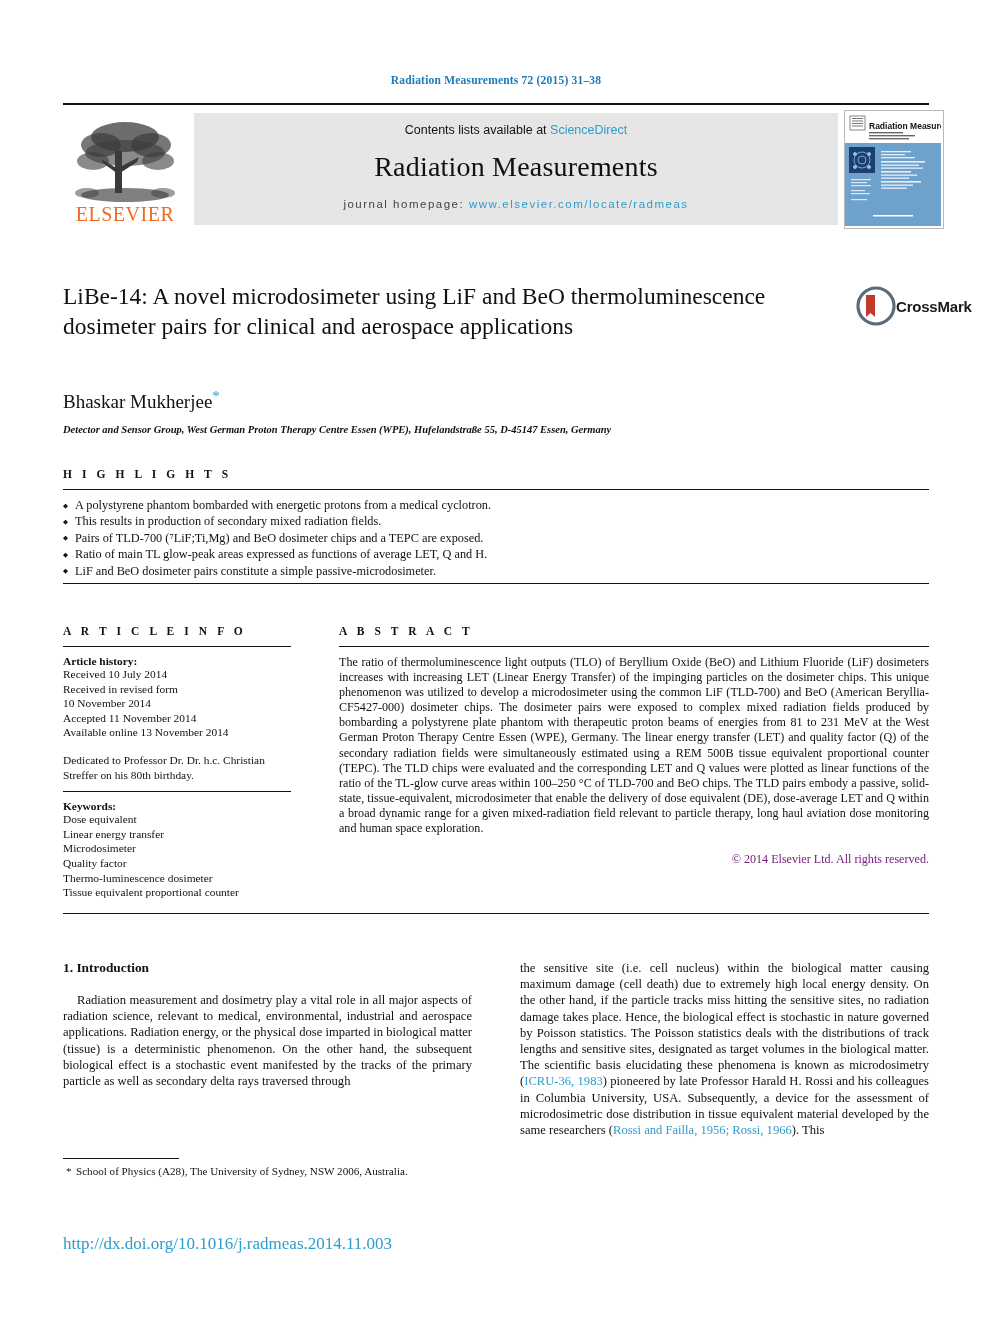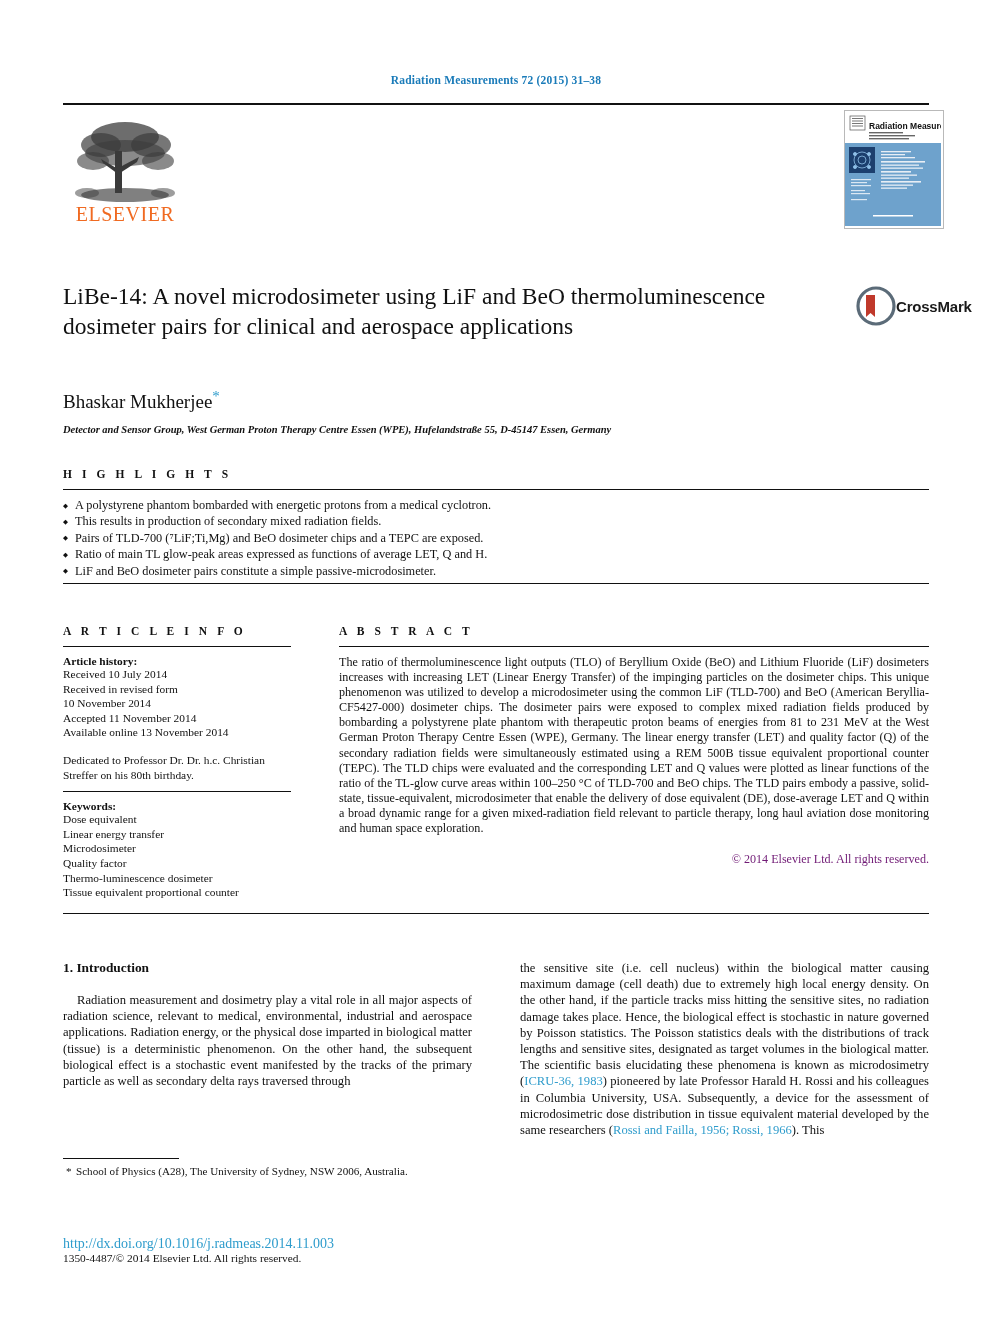--- a/index.html
+++ b/index.html
@@ -308,21 +308,21 @@
   .footnote-em {
     font-style: italic;
   }
   .doi-block {
     position: absolute;
     left: 63px; top: 1236px;
     width: 409px;
   }
   .doi-line {
     font-family: "Liberation Serif", serif;
-    font-size: 14px;
+    font-size: 17px;
     line-height: 15px;
     color: #2e9ccc;
   }
   .issn-line {
     font-family: "Liberation Serif", serif;
     font-size: 11.4px;
     line-height: 15px;
     color: #111;
   }
 </style>
@@ -348,20 +348,31 @@
           <path d="M55 58 L38 48 L40 52 L55 63 Z" fill="#3a3a3a"></path>
           <path d="M57 56 L76 46 L74 51 L57 62 Z" fill="#3a3a3a"></path>
           <ellipse cx="62" cy="84" rx="44" ry="7" fill="#3c3c3c" opacity="0.65"></ellipse>
           <ellipse cx="24" cy="82" rx="12" ry="5" fill="#3c3c3c" opacity="0.5"></ellipse>
           <ellipse cx="100" cy="82" rx="12" ry="5" fill="#3c3c3c" opacity="0.5"></ellipse>
         </g>
         <text x="62" y="110" font-family="Liberation Serif, serif" font-size="20" fill="#f06a21" text-anchor="middle" letter-spacing="0.5">ELSEVIER</text>
       </svg>
     </div>
 
+    <div class="banner-center">
+      <div class="contents-line">
+        <span>Contents lists available at</span>
+        <span class="sd">ScienceDirect</span>
+      </div>
+      <div class="journal-name">Radiation Measurements</div>
+      <div class="homepage-line">
+        <span>journal homepage:</span>
+        <span class="url">www.elsevier.com/locate/radmeas</span>
+      </div>
+    </div>
 
     <div class="cover-thumb">
       <svg width="96" height="115" viewBox="0 0 96 115" xmlns="http://www.w3.org/2000/svg">
         <rect x="0" y="0" width="96" height="115" fill="#ffffff"></rect>
         <rect x="5" y="5" width="15" height="14" fill="#ffffff" stroke="#555" stroke-width="0.7"></rect>
         <g fill="#777">
           <rect x="7" y="7" width="11" height="1"></rect>
             <rect x="7" y="9.5" width="11" height="1"></rect>
           <rect x="7" y="12" width="11" height="1"></rect>
             <rect x="7" y="14.5" width="11" height="1"></rect>
@@ -485,16 +496,15 @@
 
   <div class="footnote">
     <div class="footnote-rule"></div>
     <div class="footnote-line">
       <span class="footnote-star">*</span><span>School of Physics (A28), The University of Sydney, NSW 2006, Australia.</span>
     </div>
   </div>
 
   <div class="doi-block">
     <div class="doi-line">http://dx.doi.org/10.1016/j.radmeas.2014.11.003</div>
-    <div class="issn-line">1350-4487/© 2014 Elsevier Ltd. All rights reserved.</div>
   </div>
 
 </div>
 
 </body></html>

